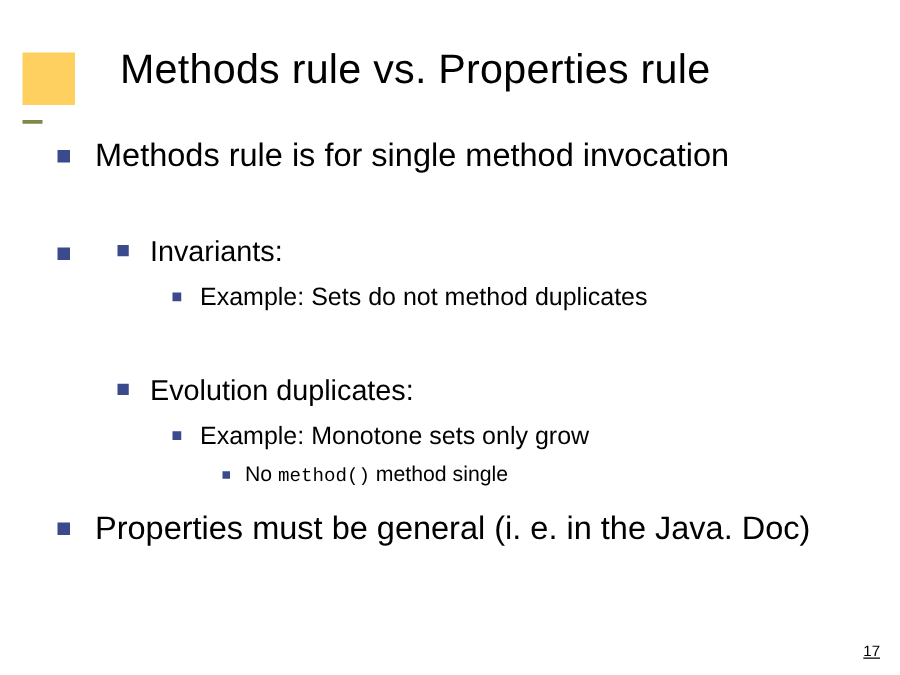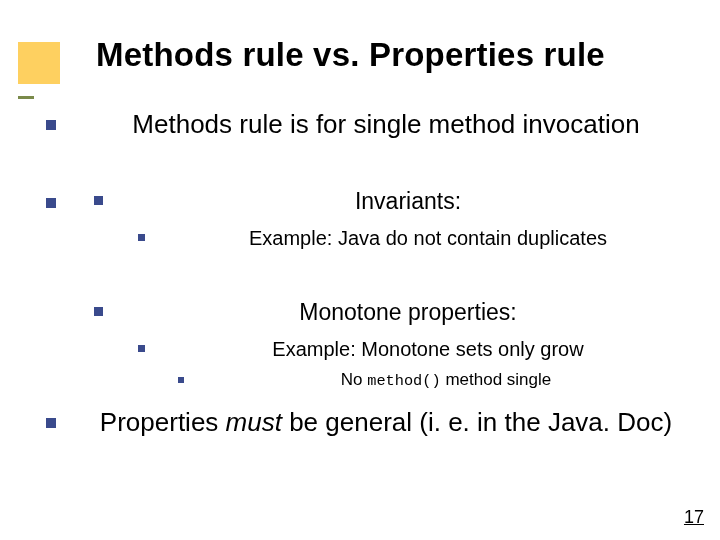--- a/index.html
+++ b/index.html
@@ -40,36 +40,35 @@
     width: 16px;
     height: 3px;
     background: #7a8a4a;
     z-index: 3;
   }
   .title {
     position: absolute;
     top: 0;
     left: 96px;
     font-size: 33px;
-    font-weight: 700;
+    font-weight: 400;
     letter-spacing: 0.2px;
     z-index: 2;
     white-space: nowrap;
   }
   .body {
     position: absolute;
     top: 108px;
     left: 46px;
     right: 24px;
   }
   ul {
     list-style: none;
     margin: 0;
     padding: 0;
-    text-align: center;
   }
   .lvl1 > li {
     position: relative;
     padding-left: 30px;
     font-size: 26px;
     line-height: 1.28;
     margin-bottom: 2px;
   }
   .lvl2 {
     margin-top: 10px;
@@ -107,30 +106,30 @@
   .sq::before {
     content: "";
     position: absolute;
     left: 0;
     background: #3a4a8c; 
   }
   .lvl1 > li.sq::before { top: 12px; width: 10px; height: 10px; }
   .lvl2 > li.sq::before { top: 10px; width: 9px;  height: 9px;  }
   .lvl3 > li.sq::before { top: 9px;  width: 7px;  height: 7px;  }
   .lvl4 > li.sq::before { top: 8px;  width: 6px;  height: 6px;  }
-  .italic { font-style: italic; }
+  .italic { }
   .code {
     font-family: "Courier New", Courier, monospace;
     font-size: 0.9em;
   }
   .page-num {
     position: absolute;
     right: 16px;
     bottom: 12px;
-    font-size: 18px;
+    font-size: 12px;
     color: #000;
     text-decoration: underline;
   }
 </style>
 </head>
 <body>
 
 <div class="slide">
 
   <div class="title-wrap">
@@ -147,27 +146,27 @@
       </li>
 
       <li class="sq">
 
         <ul class="lvl2">
 
           <li class="sq">
             <span>Invariants:</span>
             <ul class="lvl3">
               <li class="sq">
-                <span>Example: Java do not contain duplicates</span>
+                <span>Example: Sets do not method duplicates</span>
               </li>
             </ul>
           </li>
 
           <li class="sq">
-            <span>Monotone properties:</span>
+            <span>Evolution duplicates:</span>
             <ul class="lvl3">
               <li class="sq">
                 <span>Example: Monotone sets only grow</span>
                 <ul class="lvl4">
                   <li class="sq">
                     <span>No </span><span class="code">method()</span><span> method single</span>
                   </li>
                 </ul>
               </li>
             </ul>

